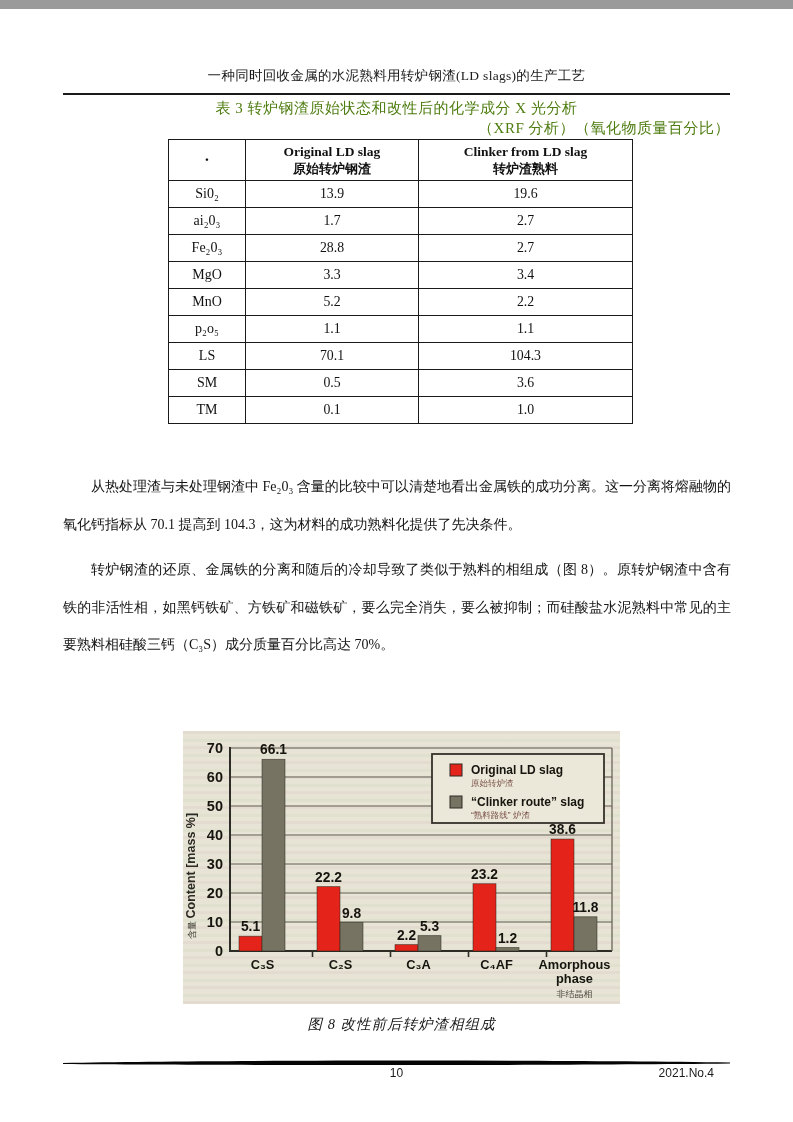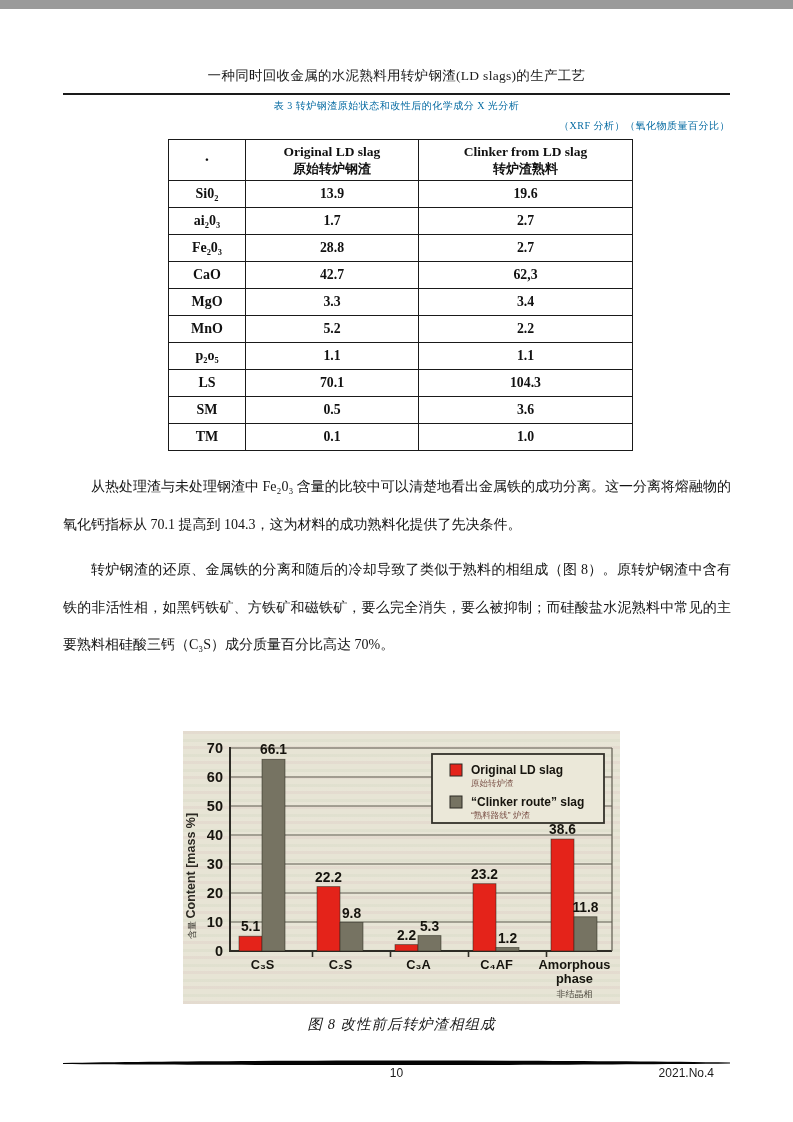--- a/index.html
+++ b/index.html
@@ -5,33 +5,33 @@
   html,body{margin:0;padding:0;background:#9a9a9a;}
   .page{
     position:relative;width:793px;height:1122px;margin:9px auto;background:#ffffff;
     font-family:"Liberation Serif","DejaVu Serif",serif;color:#111;overflow:hidden;
   }
   .header-title{
     position:absolute;top:58px;left:63px;width:667px;text-align:center;
     font-size:13.5px;letter-spacing:.3px;color:#1a1a1a;
   }
   .header-rule{position:absolute;top:84px;left:63px;width:667px;height:2px;background:#1a1a1a;}
-  .tcap{position:absolute;left:63px;width:667px;text-align:center;font-size:10px;color:#0369a1;letter-spacing:.5px;}
+  .tcap{position:absolute;left:63px;width:667px;text-align:center;font-size:15px;color:#4d7c0f;letter-spacing:.5px;}
   .tcap1{top:90px;}
   .tcap2{top:110px;text-align:right;}
   table.comp{
     position:absolute;left:168px;top:130px;width:464px;border-collapse:collapse;table-layout:fixed;
     font-family:"Liberation Serif","DejaVu Serif",serif;
   }
   table.comp th,table.comp td{border:1.6px solid #1a1a1a;text-align:center;vertical-align:middle;padding:0;}
   table.comp col.c1{width:77px;} table.comp col.c2{width:173px;} table.comp col.c3{width:214px;}
   table.comp thead th{height:40px;font-weight:bold;}
   .th-en{font-size:13.5px;line-height:17px;font-weight:bold;}
   .th-zh{font-size:13px;line-height:17px;font-weight:bold;}
-  table.comp tbody td{height:26px;font-weight:bold;font-size:13.8px;}
+  table.comp tbody td{height:26px;font-weight:normal;font-size:13.8px;}
   table.comp tbody td.lbl{font-size:14px;}
   .para{
     position:absolute;left:63px;width:668px;margin:0;font-size:14px;line-height:37.6px;
     text-align:justify;text-indent:2em;color:#141414;
   }
   .para1{top:459px;}
   .para2{top:542px;}
   .figure{position:absolute;left:183px;top:722px;width:437px;}
   .chart-box{
     width:437px;height:273px;position:relative;
@@ -94,25 +94,20 @@
           <td class="lbl">ai₂0₃</td>
           <td>1.7</td>
           <td>2.7</td>
         </tr>
       <tr>
           <td class="lbl">Fe₂0₃</td>
           <td>28.8</td>
           <td>2.7</td>
         </tr>
       <tr>
-          <td class="lbl">CaO</td>
-          <td>42.7</td>
-          <td>62,3</td>
-        </tr>
-      <tr>
           <td class="lbl">MgO</td>
           <td>3.3</td>
           <td>3.4</td>
         </tr>
       <tr>
           <td class="lbl">MnO</td>
           <td>5.2</td>
           <td>2.2</td>
         </tr>
       <tr>

